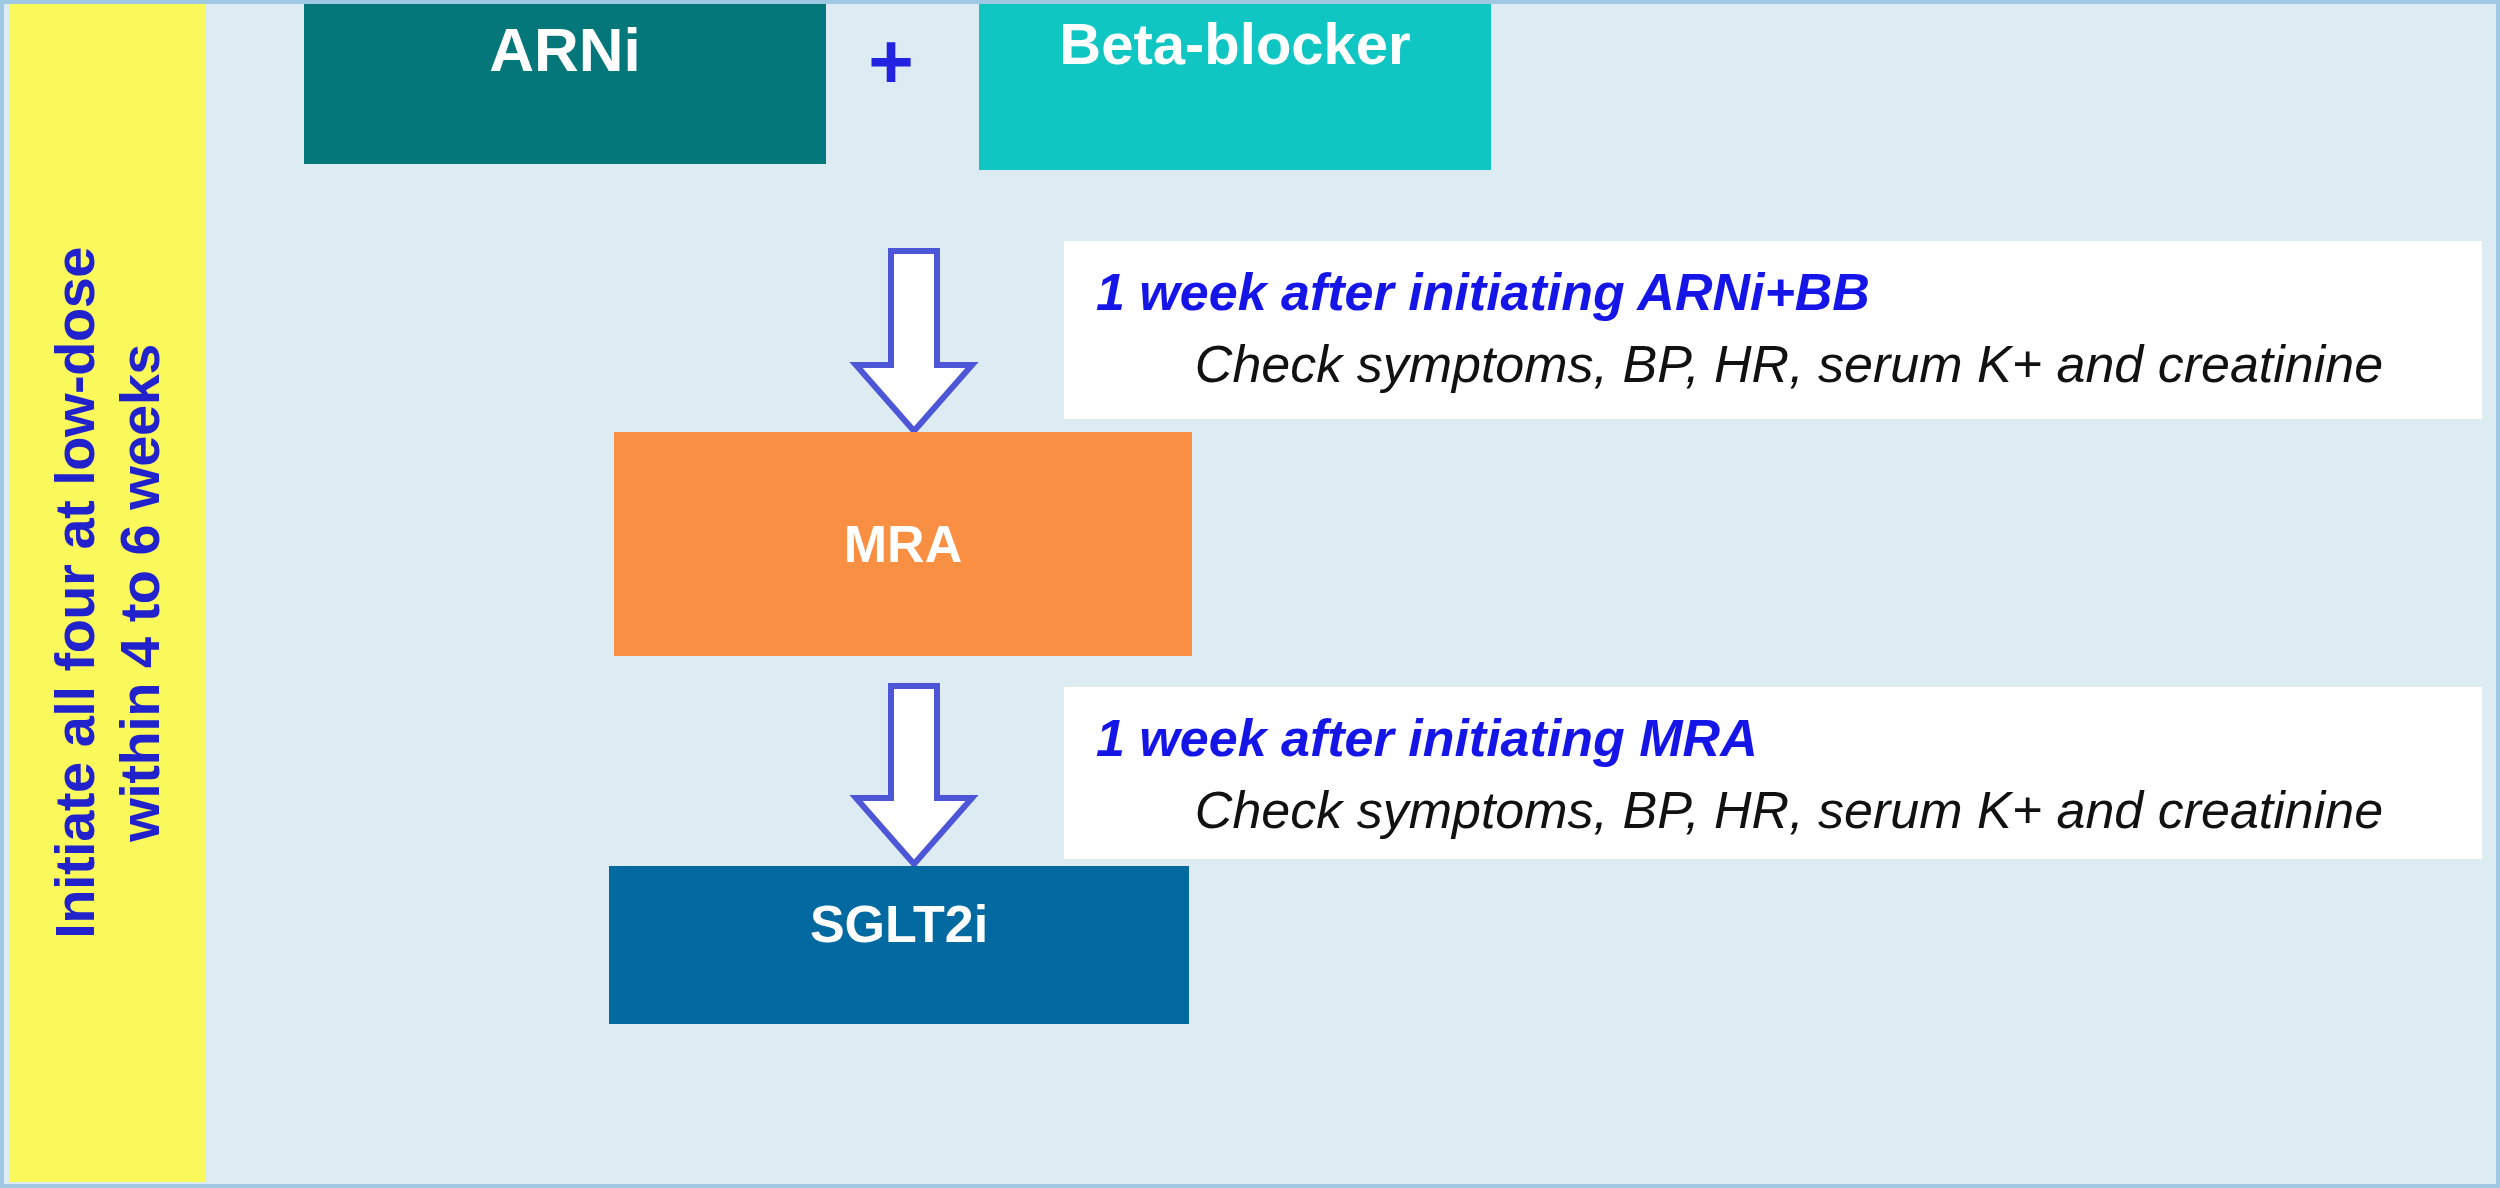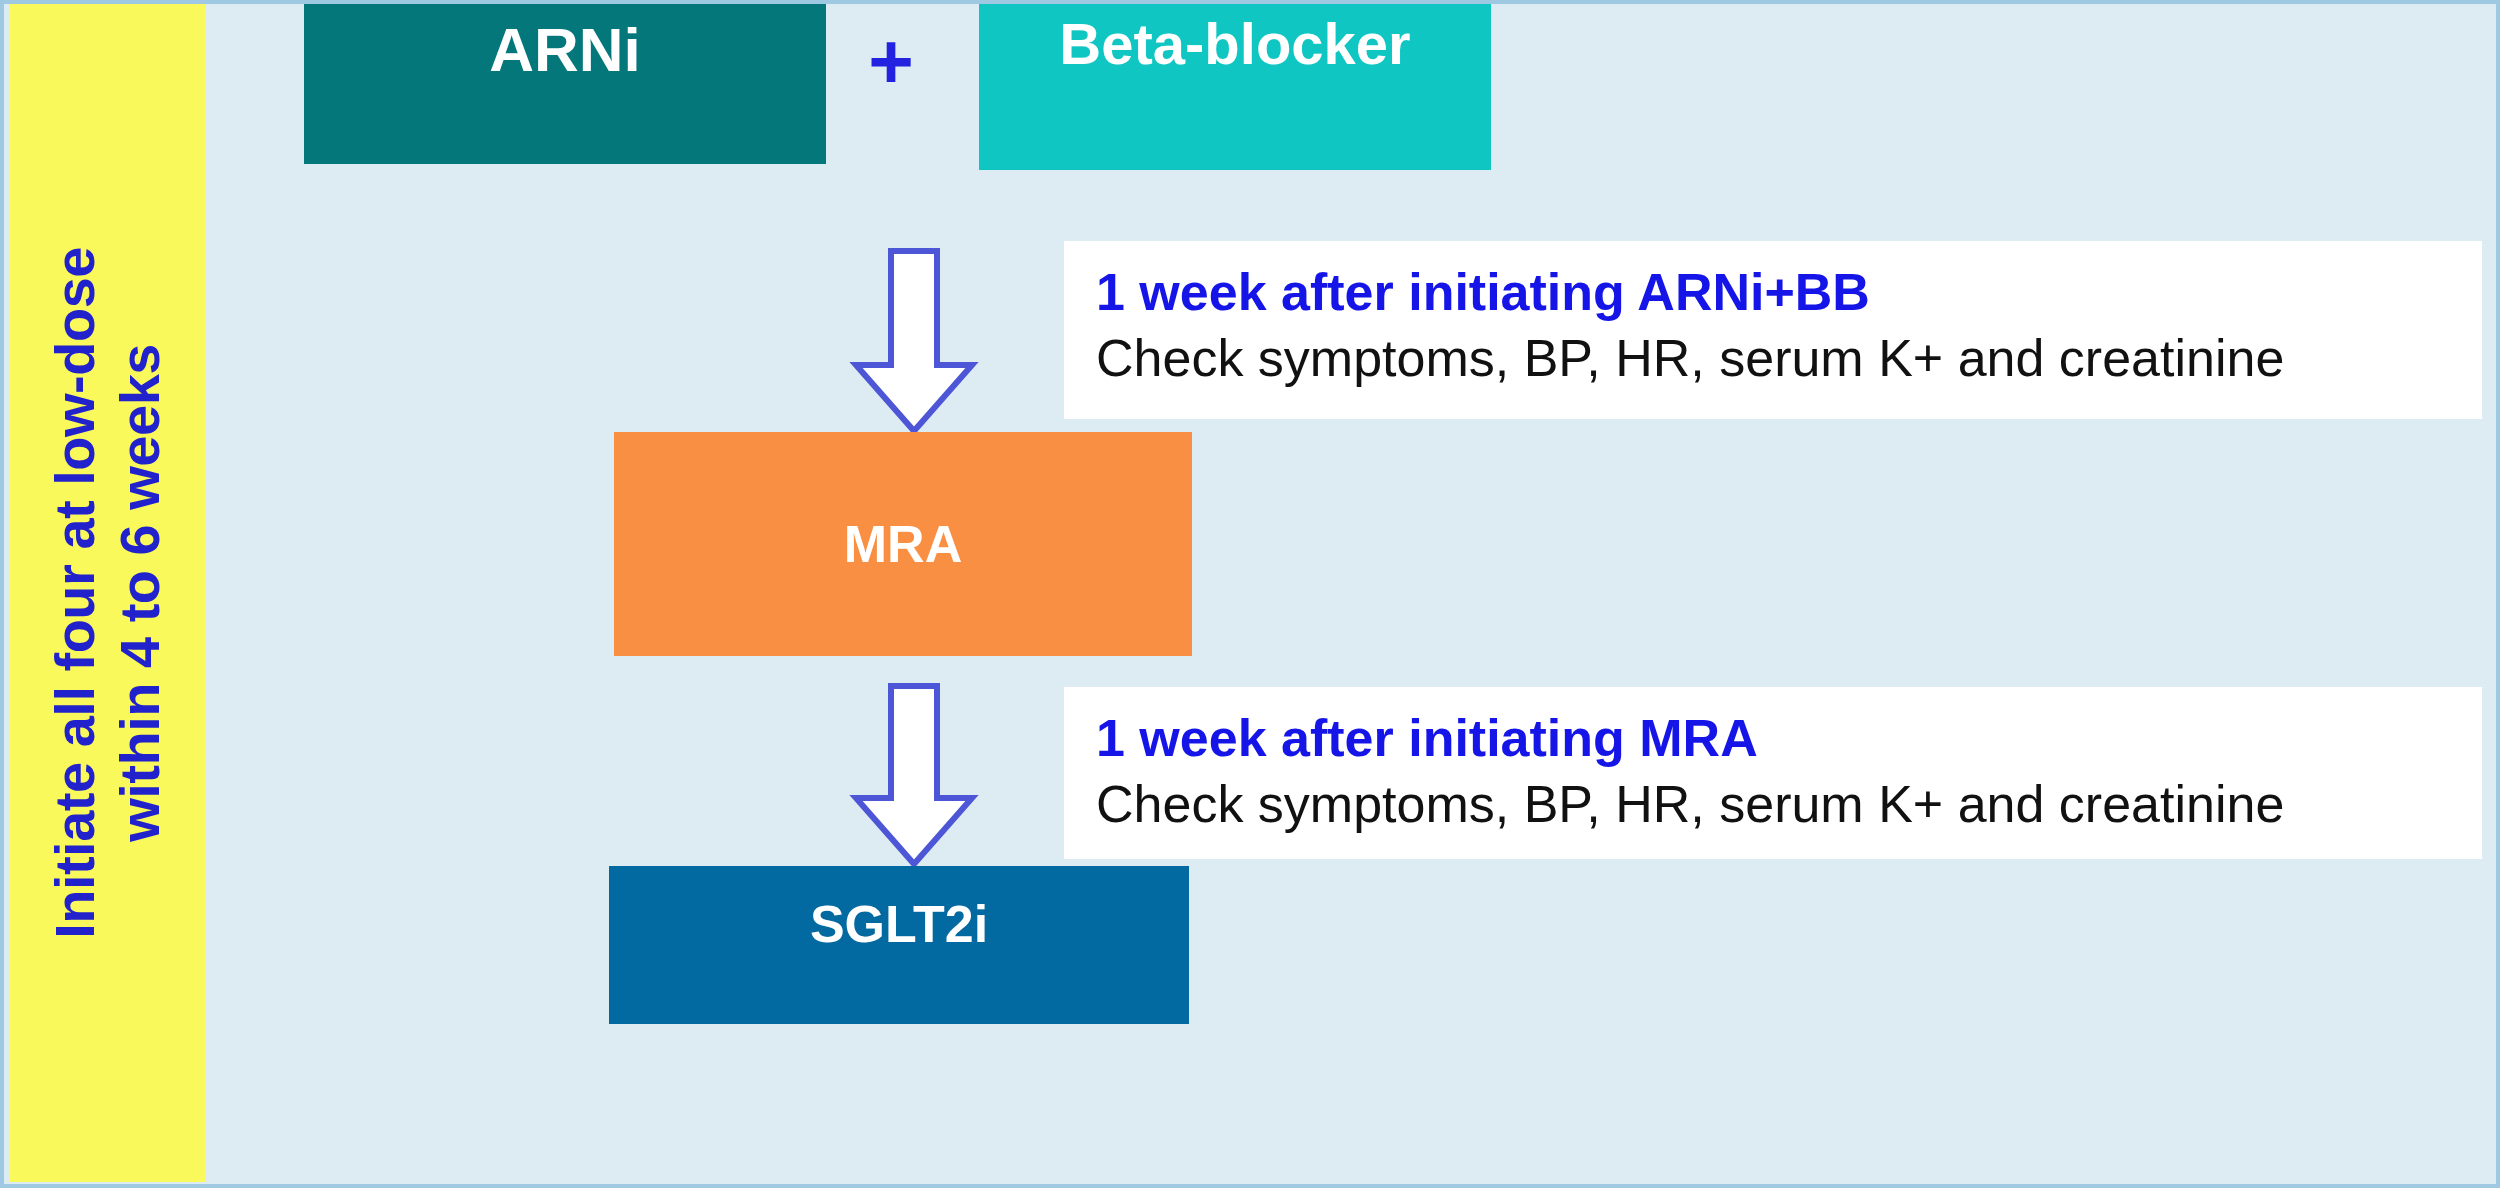--- a/index.html
+++ b/index.html
@@ -95,38 +95,40 @@
     font-size: 52px;
     padding-top: 28px;
   }
 
   
   .note-box {
     position: absolute;
     background: #FFFFFF;
     box-sizing: border-box;
     padding: 22px 0 18px 32px;
+    font-style: italic;
   }
   #note-box-1 { left: 1060px; top: 237px; width: 1418px; height: 178px; }
   #note-box-2 { left: 1060px; top: 683px; width: 1418px; height: 172px; }
 
   .note-title {
     color: #1515E8;
     font-size: 52px;
     font-weight: bold;
     line-height: 1.12;
     white-space: nowrap;
   }
   .note-body {
     color: #111111;
     font-size: 52px;
     font-weight: normal;
     line-height: 1.2;
     white-space: nowrap;
-    margin-top: 6px;
+    margin-top: 12px;
+    text-align: center;
   }
 
   
   .arrow-down {
     position: absolute;
     width: 140px;
   }
   #arrow-1 { left: 840px; top: 243px; height: 188px; }
   #arrow-2 { left: 840px; top: 678px; height: 186px; }
   .arrow-down svg { display: block; width: 100%; height: 100%; }

